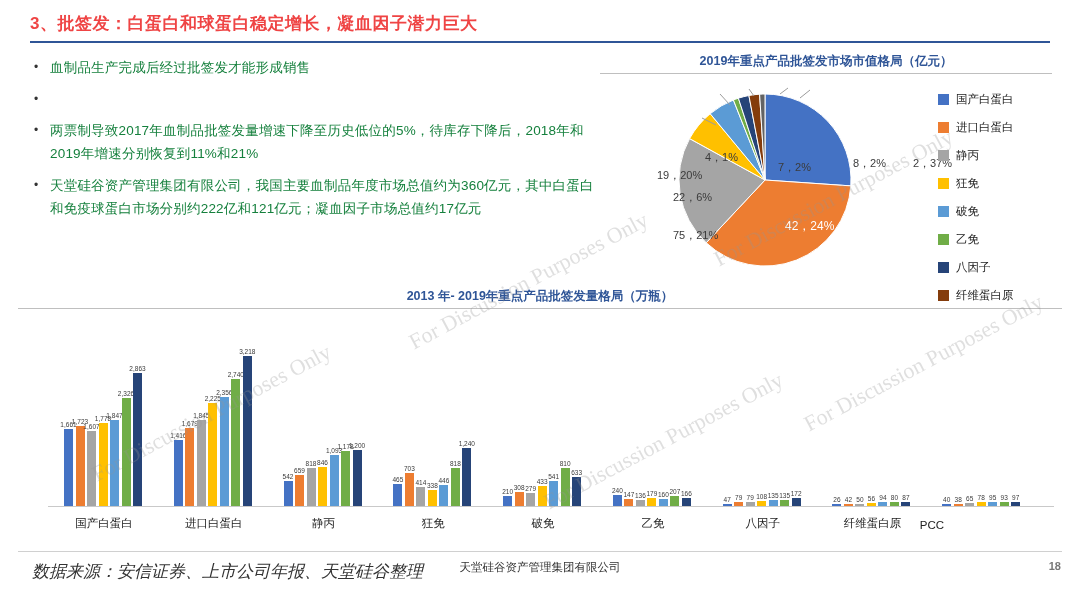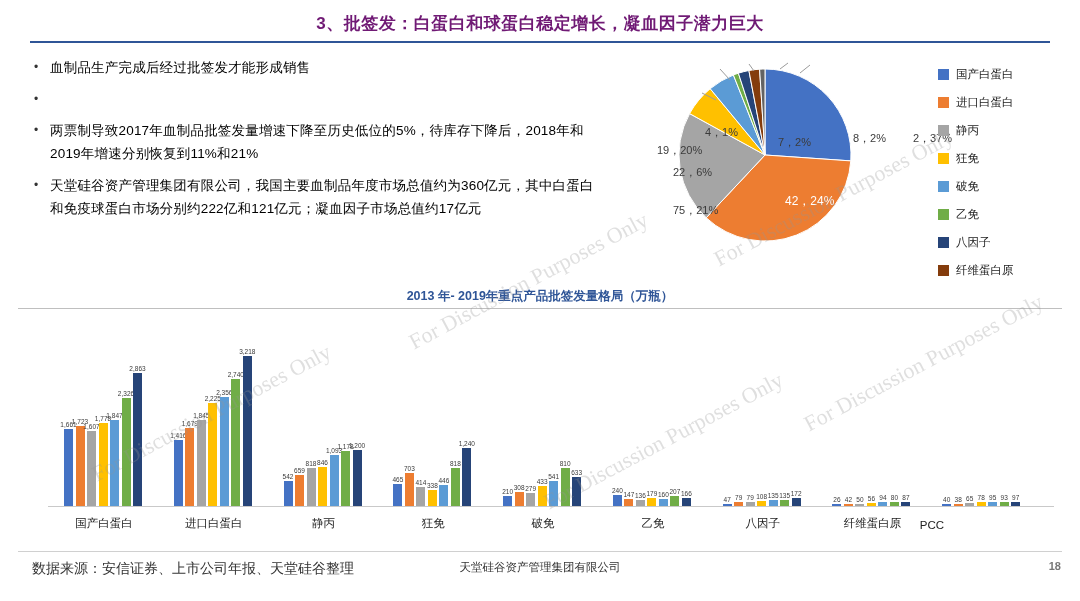--- a/index.html
+++ b/index.html
@@ -6,36 +6,35 @@
   body{
     width:1080px;height:601px;background:#ffffff;
     font-family:"Liberation Sans", sans-serif;
     color:#1a1a1a;overflow:hidden;position:relative;
   }
   .slide{position:relative;width:1080px;height:601px;}
 
   
   .title-wrap{position:absolute;left:30px;top:12px;width:1020px;}
   .title{
-    font-size:17px;font-weight:bold;color:#701a75;letter-spacing:.5px;
+    font-size:17px;font-weight:bold;color:#ef4444;letter-spacing:.5px;
     white-space:nowrap;
-    text-align:center;
   }
   .title-rule{
     position:absolute;left:30px;top:41px;width:1020px;height:2px;background:#2f5597;
   }
 
   
   .bullets{position:absolute;left:34px;top:56px;width:560px;}
   .bullet{display:flex;margin-bottom:9px;}
   .bullet .dot{
     width:16px;flex:0 0 16px;font-size:12px;line-height:22px;color:#333;text-align:left;
   }
   .bullet .txt{
-    font-size:13.5px;line-height:23px;color:#000000;letter-spacing:.2px;
+    font-size:13.5px;line-height:23px;color:#15803d;letter-spacing:.2px;
   }
 
   
   .pie-panel{position:absolute;left:600px;top:53px;width:452px;height:230px;}
   .pie-title{
     font-size:12.5px;color:#2f5597;font-weight:bold;text-align:center;
     border-bottom:1px solid #bfbfbf;padding-bottom:3px;margin-bottom:4px;
   }
   .pie-area{position:relative;width:452px;height:205px;}
   .pie-svg{position:absolute;left:50px;top:2px;}
@@ -59,21 +58,21 @@
   .bar span{
     position:absolute;left:50%;transform:translateX(-50%);
     bottom:100%;margin-bottom:1px;font-size:6.5px;color:#3a3a3a;white-space:nowrap;
   }
   .grp-label{
     position:absolute;bottom:8px;font-size:11.5px;color:#222;text-align:center;white-space:nowrap;
   }
 
   
   .footer-rule{position:absolute;left:18px;top:551px;width:1044px;height:1px;background:#d0d0d0;}
-  .foot-left{position:absolute;left:32px;top:560px;font-size:14px;color:#333;}
+  .foot-left{position:absolute;left:32px;top:560px;font-size:17px;color:#333;font-style:italic;}
   .foot-center{position:absolute;left:0;top:560px;width:1080px;text-align:center;font-size:11.5px;color:#333;}
   .foot-right{position:absolute;right:19px;top:560px;font-size:11px;color:#777;font-weight:bold;}
 
   
   .wm{
     position:absolute;color:rgba(150,150,150,.30);font-family:"Liberation Serif", serif;
     font-size:22px;white-space:nowrap;transform:rotate(-28deg);pointer-events:none;user-select:none;
   }
   .wm1{left:700px;top:185px;}
   .wm2{left:395px;top:268px;}
@@ -103,20 +102,21 @@
       <div class="dot">•</div>
       <div class="txt">两票制导致2017年血制品批签发量增速下降至历史低位的5%，待库存下降后，2018年和2019年增速分别恢复到11%和21%</div>
     </div>
     <div class="bullet">
       <div class="dot">•</div>
       <div class="txt">天堂硅谷资产管理集团有限公司，我国主要血制品年度市场总值约为360亿元，其中白蛋白和免疫球蛋白市场分别约222亿和121亿元；凝血因子市场总值约17亿元</div>
     </div>
   </div>
 
   <div class="pie-panel">
+    <div class="pie-title">2019年重点产品批签发市场市值格局（亿元）</div>
     <div class="pie-area">
 
       <svg class="pie-svg" width="230" height="200" viewBox="0 0 230 200">
         <g transform="translate(115,100)">
 
           <path d="M0,0 L0,-86 A86,86 0 0,1 85.8,5.9 Z" fill="#4472c4" stroke="#ffffff" stroke-width="1"></path>
 
           <path d="M0,0 L85.8,5.9 A86,86 0 0,1 -58.8,62.8 Z" fill="#ed7d31" stroke="#ffffff" stroke-width="1"></path>
 
           <path d="M0,0 L-58.8,62.8 A86,86 0 0,1 -75.4,-41.4 Z" fill="#a5a5a5" stroke="#ffffff" stroke-width="1"></path>

